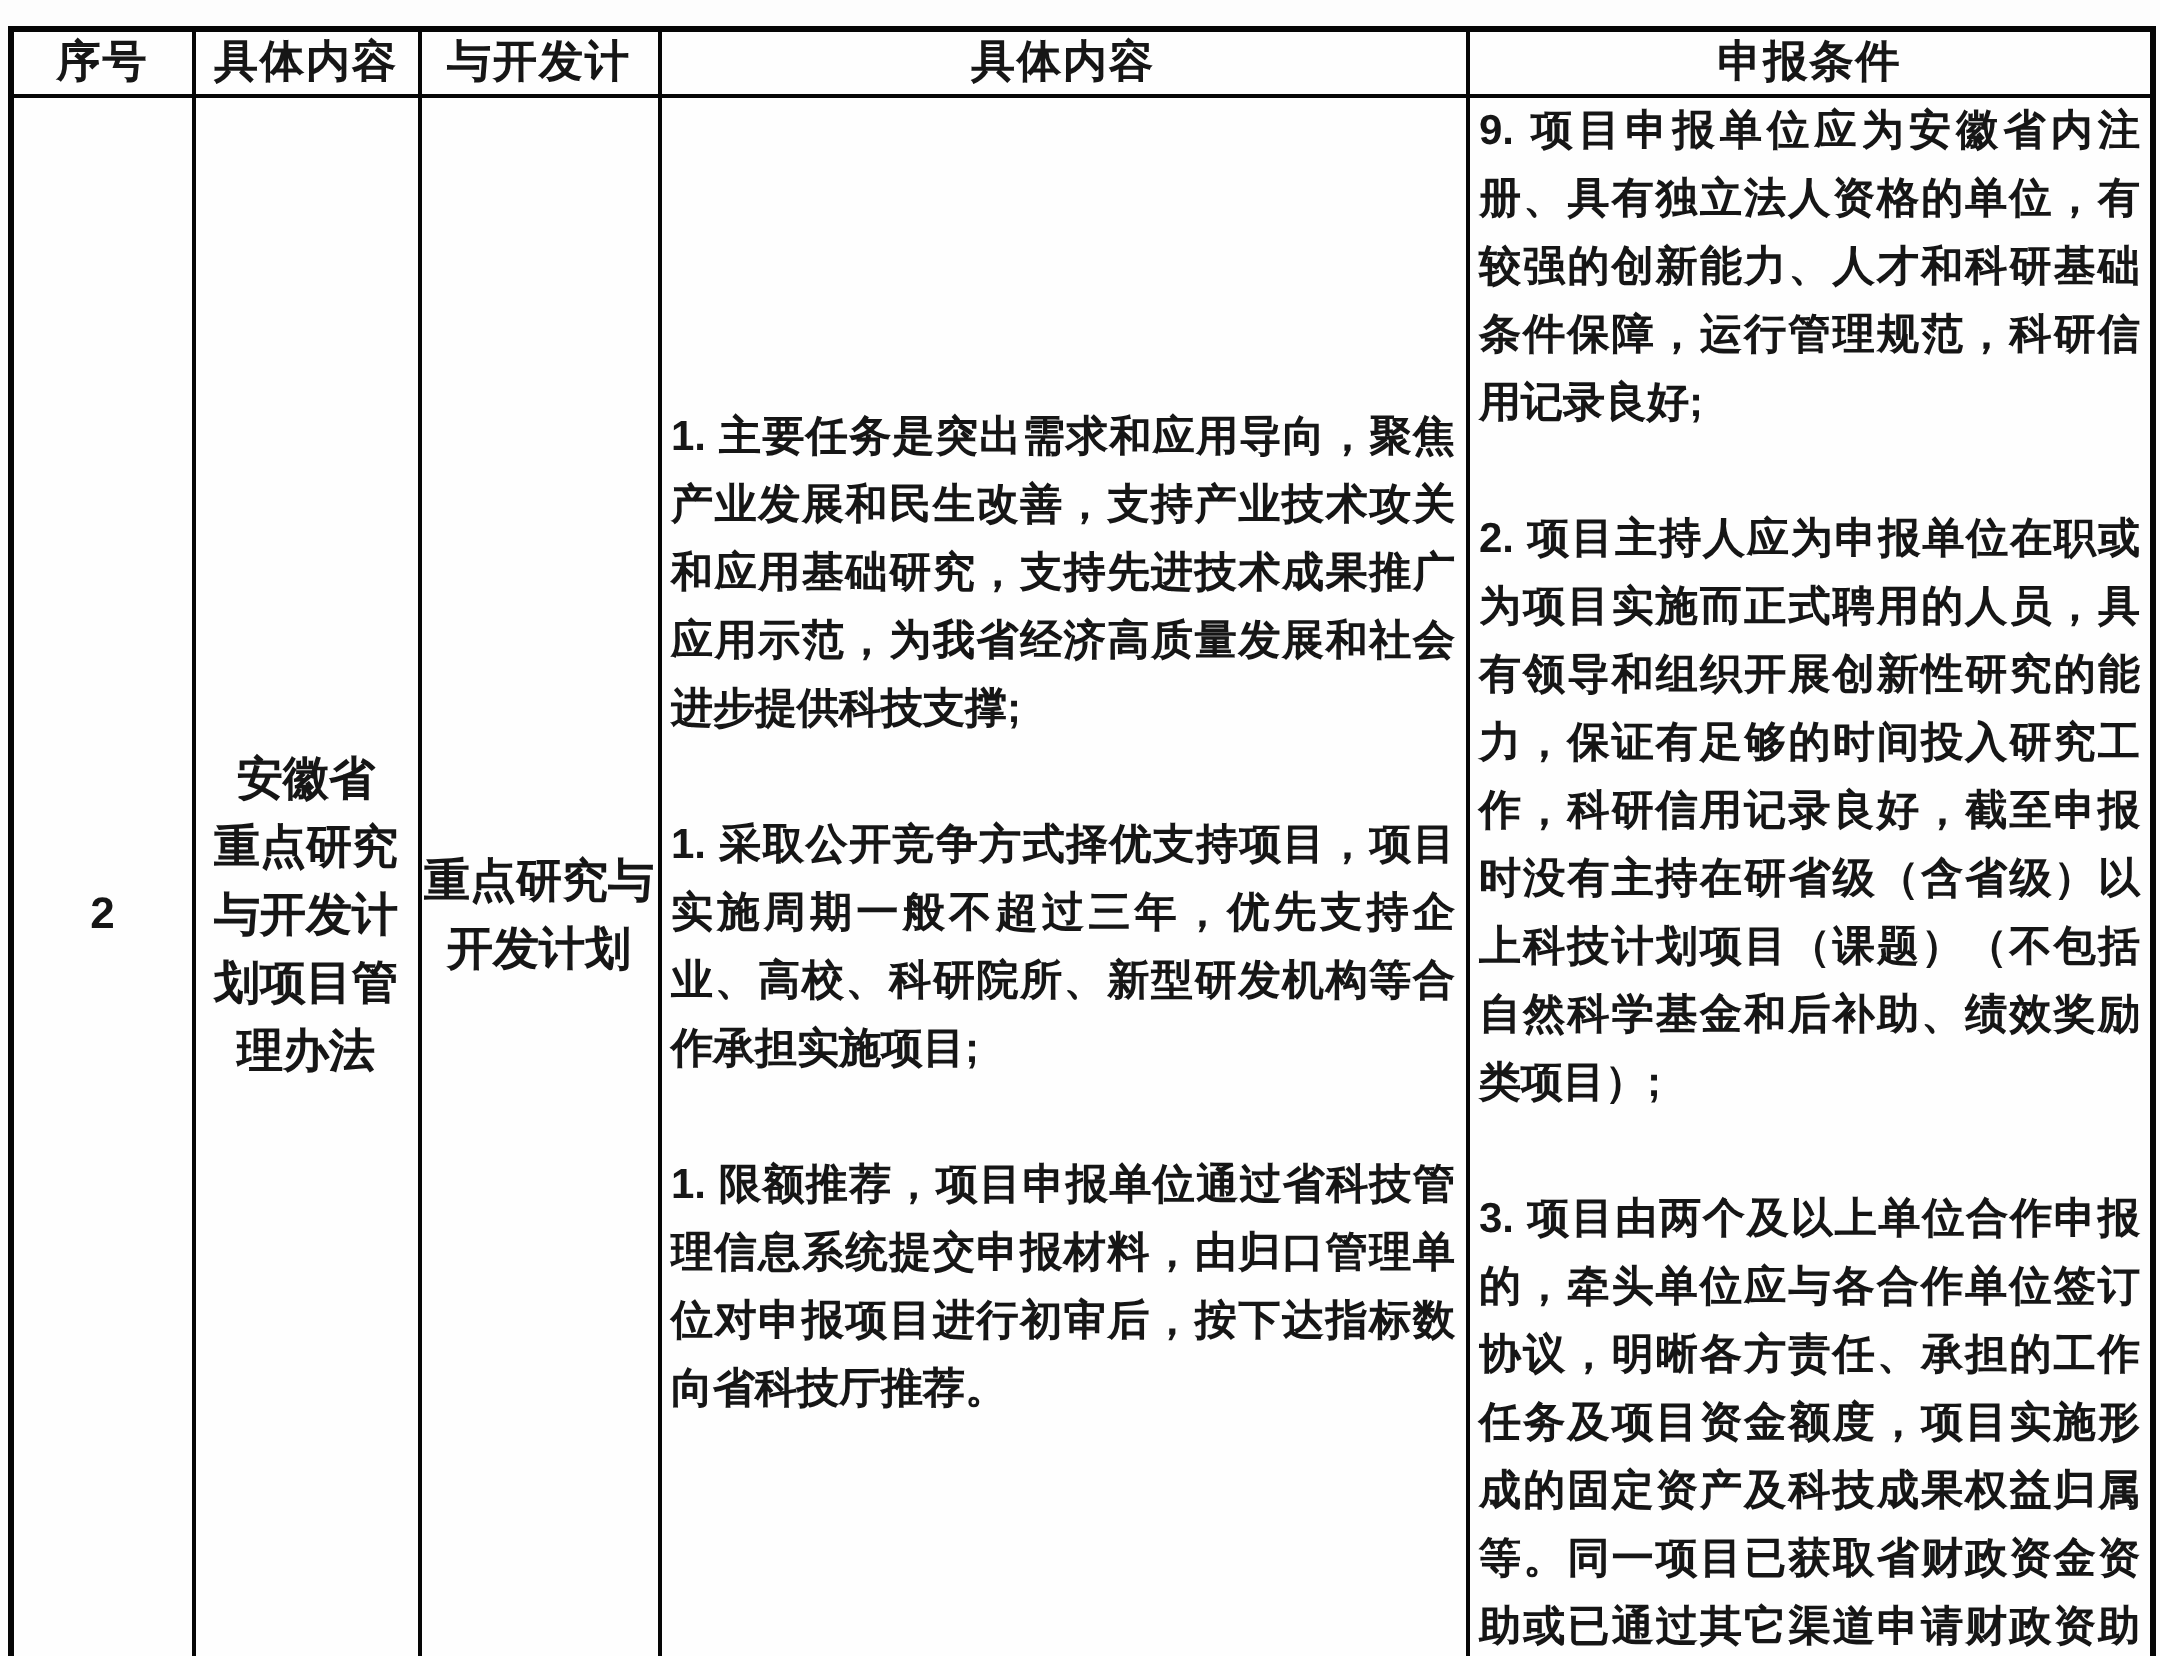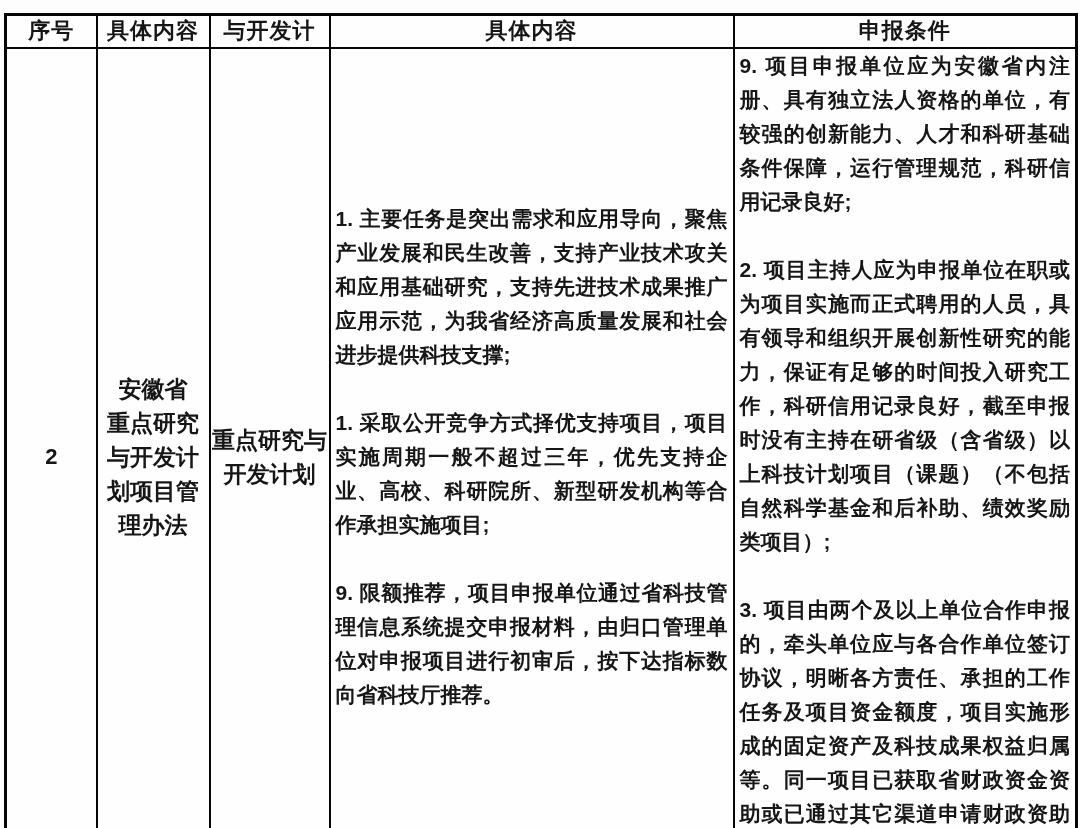--- a/index.html
+++ b/index.html
@@ -109,21 +109,21 @@
         <td class="cell-policy">安徽省
 重点研究
 与开发计
 划项目管
 理办法</td>
         <td class="cell-category">重点研究与
 开发计划</td>
         <td class="cell-content">
           <p>1. 主要任务是突出需求和应用导向，聚焦产业发展和民生改善，支持产业技术攻关和应用基础研究，支持先进技术成果推广应用示范，为我省经济高质量发展和社会进步提供科技支撑;</p>
           <p>1. 采取公开竞争方式择优支持项目，项目实施周期一般不超过三年，优先支持企业、高校、科研院所、新型研发机构等合作承担实施项目;</p>
-          <p>9. 限额推荐，项目申报单位通过省科技管理信息系统提交申报材料，由归口管理单位对申报项目进行初审后，按下达指标数向省科技厅推荐。</p>
+          <p>1. 限额推荐，项目申报单位通过省科技管理信息系统提交申报材料，由归口管理单位对申报项目进行初审后，按下达指标数向省科技厅推荐。</p>
         </td>
         <td class="cell-conditions">
           <p>9. 项目申报单位应为安徽省内注册、具有独立法人资格的单位，有较强的创新能力、人才和科研基础条件保障，运行管理规范，科研信用记录良好;</p>
           <p>2. 项目主持人应为申报单位在职或为项目实施而正式聘用的人员，具有领导和组织开展创新性研究的能力，保证有足够的时间投入研究工作，科研信用记录良好，截至申报时没有主持在研省级（含省级）以上科技计划项目（课题）（不包括自然科学基金和后补助、绩效奖励类项目）;</p>
           <p>3. 项目由两个及以上单位合作申报的，牵头单位应与各合作单位签订协议，明晰各方责任、承担的工作任务及项目资金额度，项目实施形成的固定资产及科技成果权益归属等。同一项目已获取省财政资金资助或已通过其它渠道申请财政资助的，不得重复申报。</p>
         </td>
       </tr>
     </tbody>
   </table>
 </div>

